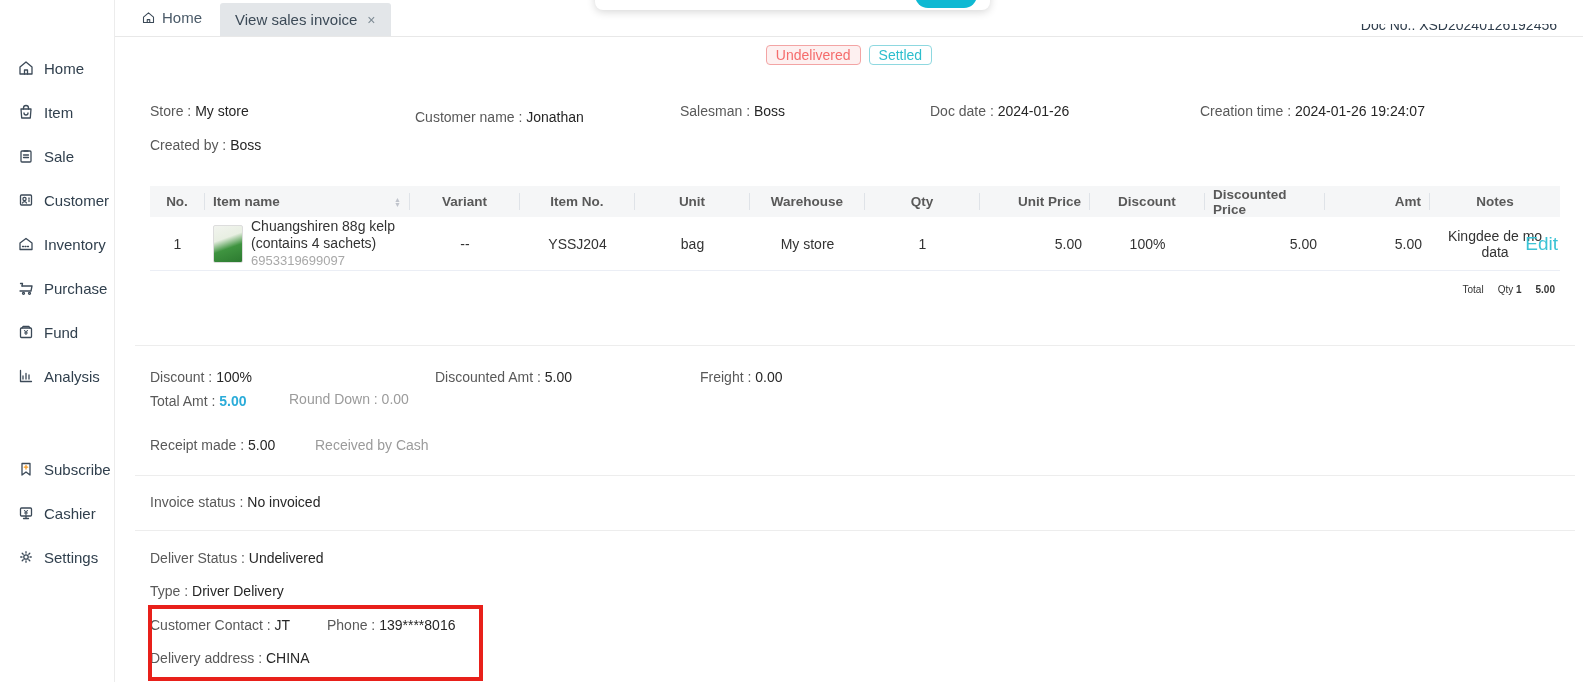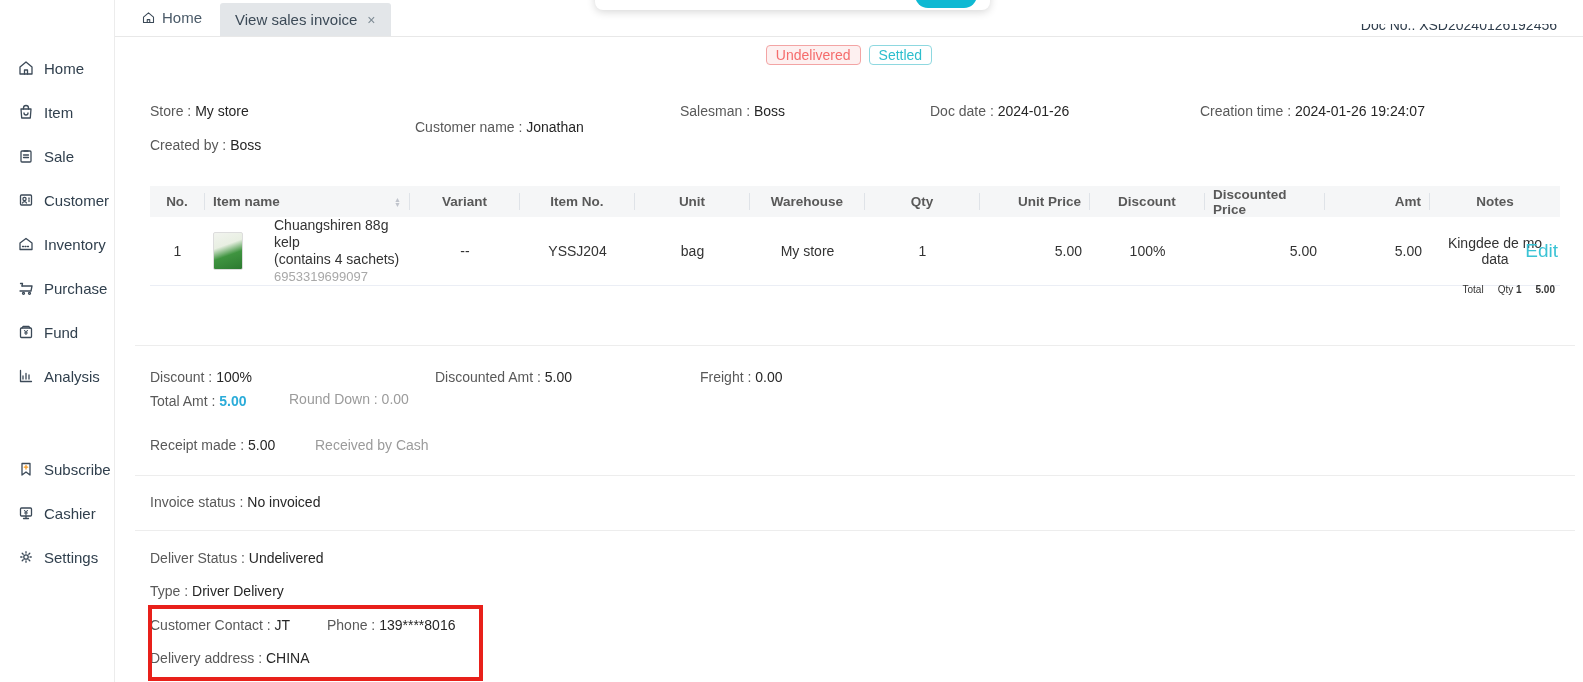--- a/index.html
+++ b/index.html
@@ -62,21 +62,21 @@
   .c8{width:115px; justify-content:center; text-align:center;}
   .c9{width:120px; justify-content:flex-end; text-align:right;}
   .c10{width:105px; justify-content:flex-end; text-align:right;}
   .c11{width:130px; justify-content:center; text-align:center; position:relative;}
   .head-c9 { justify-content:flex-start; text-align:left; }
   .sorter { display:inline-flex; flex-direction:column; margin-left:auto; line-height:5px; }
   .sorter span { font-size:7px; color:#c0c4cc; }
   .itemcell { display:flex; align-items:center; gap:8px; }
   .thumb { width:30px; height:38px; border:1px solid #ddd; border-radius:2px; flex:0 0 30px;
     background:linear-gradient(160deg,#f2f4ef 0%,#e8efe2 35%,#3f9440 60%,#2c7a30 100%); }
-  .iname { line-height:17px;margin-left:23px; }
+  .iname { line-height:17px; }
   .iname .bc { color:#a8a8a8; font-size:13px; }
   .edit-link { position:absolute; top:5px; right:2px; color:#3bc3d5; font-size:19px; cursor:pointer; }
   .total-line { position:absolute; right:28px; top:247px; font-size:10px; color:#333;
     display:flex; gap:14px; align-items:center; }
   .total-line b { font-weight:bold; }
 
   .divider { position:absolute; left:20px; width:1440px; border-top:1px solid #ededed; }
 
   .redbox { position:absolute; left:33px; top:568px; width:335px; height:76px;
     border:4px solid #e8201a; z-index:40; pointer-events:none; }
@@ -223,21 +223,21 @@
   </div>
 
   <main class="content">
 
     <div class="badges">
       <span class="badge badge-undelivered">Undelivered</span>
       <span class="badge badge-settled">Settled</span>
     </div>
 
     <div class="fld" style="left:35px; top:66px;"><span>Store : </span><b>My store</b></div>
-    <div class="fld" style="left:300px; top:82px;text-align:right;"><span>Customer name : </span><b>Jonathan</b></div>
+    <div class="fld" style="left:300px; top:72px;text-align:right;"><span>Customer name : </span><b>Jonathan</b></div>
     <div class="fld" style="left:565px; top:66px;"><span>Salesman : </span><b>Boss</b></div>
     <div class="fld" style="left:815px; top:66px;"><span>Doc date : </span><b>2024-01-26</b></div>
     <div class="fld" style="left:1085px; top:66px;"><span>Creation time : </span><b>2024-01-26 19:24:07</b></div>
     <div class="fld" style="left:35px; top:100px;"><span>Created by : </span><b>Boss</b></div>
 
     <div class="tbl">
       <div class="tbl-head">
         <div class="c c0">No.</div>
         <div class="c c1">
             <span>Item name</span>

